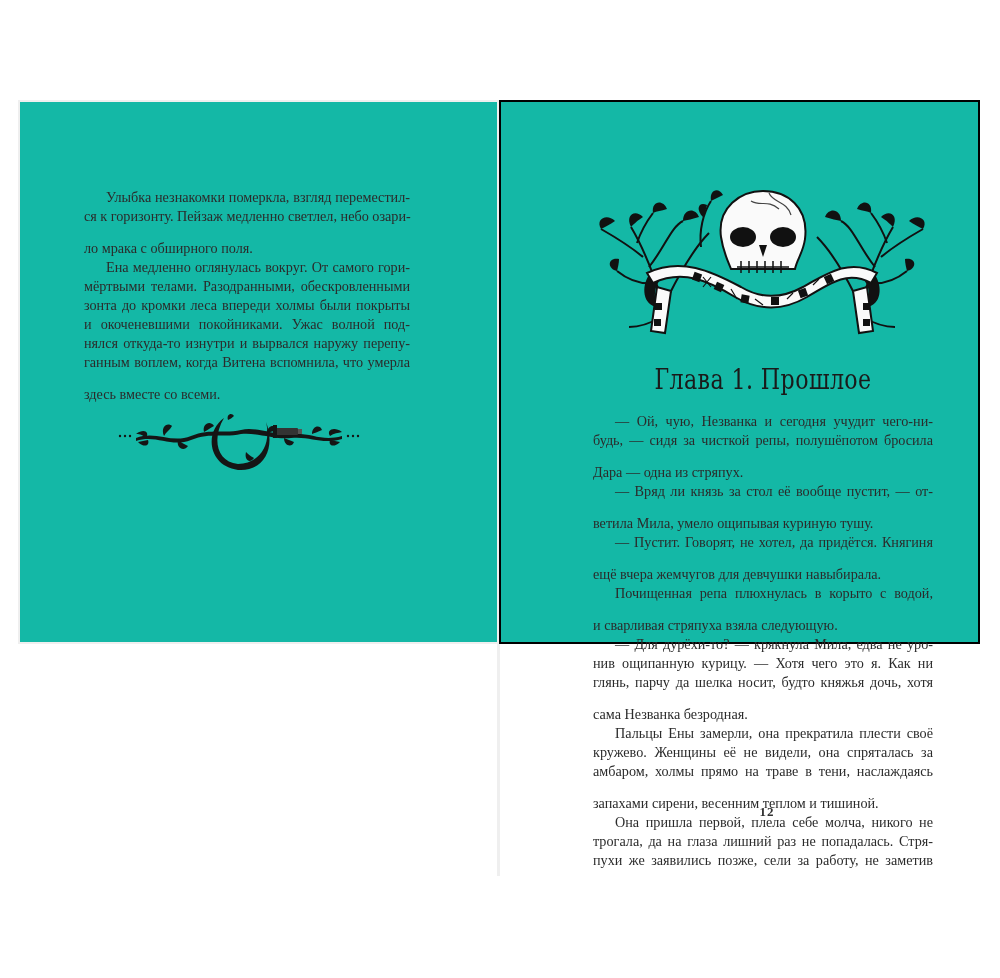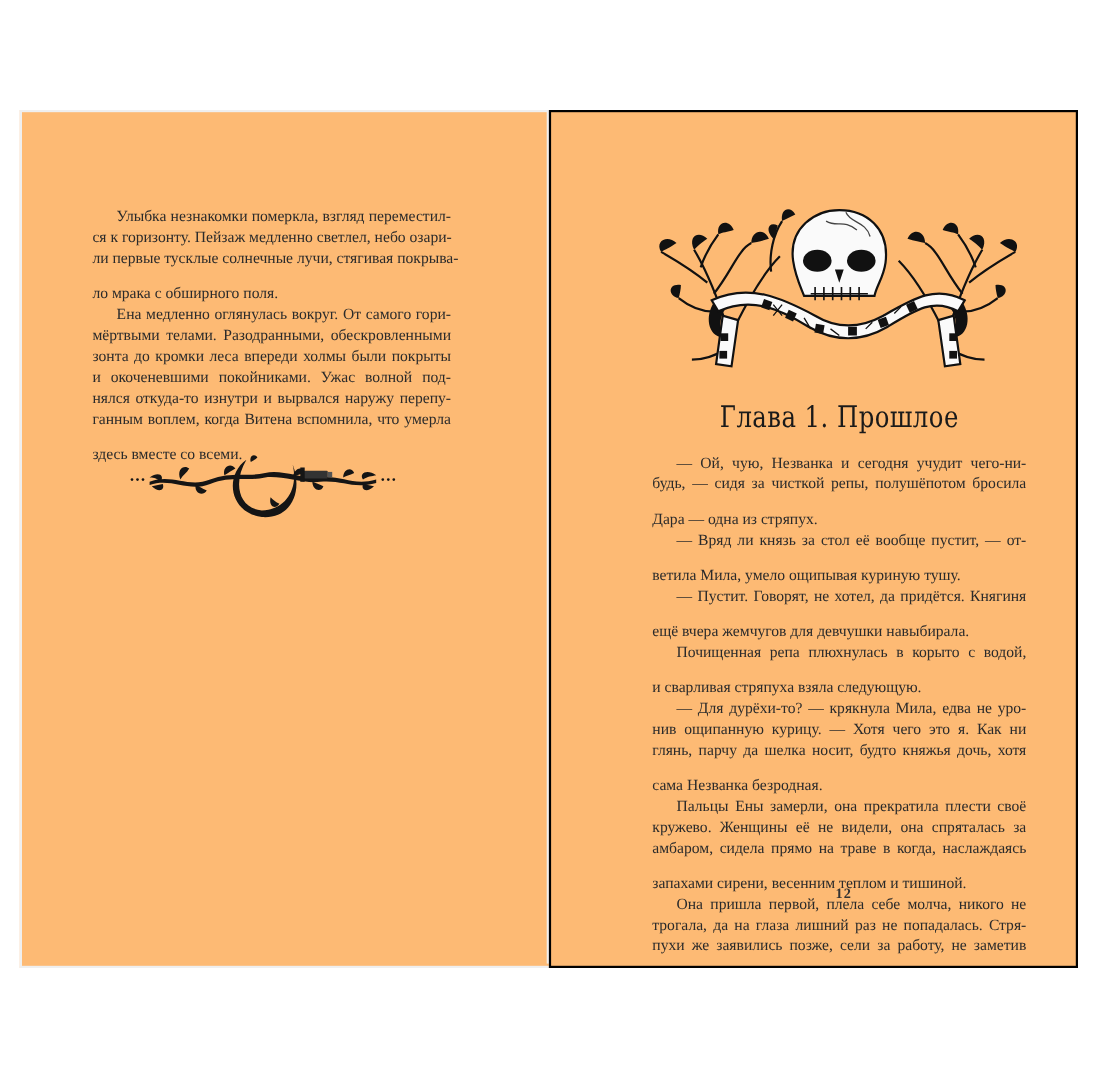--- a/index.html
+++ b/index.html
@@ -1,18 +1,18 @@
 <!DOCTYPE html>
 <html><head>
 <meta charset="utf-8">
 <style>
   html, body { margin:0; padding:0; background:#ffffff; }
   body { width:1000px; height:978px; position:relative; overflow:hidden; font-family:"Liberation Serif","DejaVu Serif",serif; color:#2a2a2a; }
   .spread { position:absolute; left:18px; top:100px; width:962px; height:776px; }
-  .page { position:absolute; top:0; height:780px; background:#fdba74; box-sizing:border-box; }
+  .page { position:absolute; top:0; height:544px; background:#14b8a6; box-sizing:border-box; }
   .page-left { left:0; width:481px; border:2px solid #efefef; border-right:none; }
   .page-right { left:481px; width:481px; border:2px solid #000000; }
   .gutter { position:absolute; left:479px; top:0; width:3px; height:776px; background:#efefef; }
 
   .text-block { position:absolute; font-size:14.2px; line-height:19px; color:#2b2b2b; }
   .line { display:block; white-space:nowrap; text-align:justify; text-align-last:justify; height:19px; }
   .line.last { text-align-last:left;margin-top:13px; }
   .line.indent { padding-left:22px; }
 
   .left-text { left:64px; top:86px; width:326px; }
@@ -26,21 +26,20 @@
 </style>
 </head>
 <body>
 
 <div class="spread">
 
   <div class="page page-left">
     <div class="text-block left-text">
       <span class="line indent">Улыбка незнакомки померкла, взгляд переместил-</span>
       <span class="line">ся к горизонту. Пейзаж медленно светлел, небо озари-</span>
-      <span class="line">ли первые тусклые солнечные лучи, стягивая покрыва-</span>
       <span class="line last">ло мрака с обширного поля.</span>
       <span class="line indent">Ена медленно огляну­лась вокруг. От самого гори-</span>
       <span class="line">мёртвыми телами. Разодранными, обескровленными</span>
       <span class="line">зонта до кромки леса впереди холмы были покрыты</span>
       <span class="line">и окоченевшими покойниками. Ужас волной под-</span>
       <span class="line">нялся откуда-то изнутри и вырвался наружу перепу-</span>
       <span class="line">ганным воплем, когда Витена вспомнила, что умерла</span>
       <span class="line last">здесь вместе со всеми.</span>
     </div>
 
@@ -166,21 +165,21 @@
       <span class="line indent">— Пустит. Говорят, не хотел, да придётся. Княгиня</span>
       <span class="line last">ещё вчера жемчугов для девчушки навыбирала.</span>
       <span class="line indent">Почищенная репа плюхнулась в корыто с водой,</span>
       <span class="line last">и сварливая стряпуха взяла следующую.</span>
       <span class="line indent">— Для дурёхи-то? — крякнула Мила, едва не уро-</span>
       <span class="line">нив ощипанную курицу. — Хотя чего это я. Как ни</span>
       <span class="line">глянь, парчу да шелка носит, будто княжья дочь, хотя</span>
       <span class="line last">сама Незванка безродная.</span>
       <span class="line indent">Пальцы Ены замерли, она прекратила плести своё</span>
       <span class="line">кружево. Женщины её не видели, она спряталась за</span>
-      <span class="line">амбаром, сидела прямо на траве в когда, наслаждаясь</span>
+      <span class="line">амбаром, холмы прямо на траве в тени, наслаждаясь</span>
       <span class="line last">запахами сирени, весенним теплом и тишиной.</span>
       <span class="line indent">Она пришла первой, плела себе молча, никого не</span>
       <span class="line">трогала, да на глаза лишний раз не попадалась. Стря-</span>
       <span class="line">пухи же заявились позже, сели за работу, не заметив</span>
     </div>
 
     <div class="page-number">12</div>
   </div>
 </div>
 

